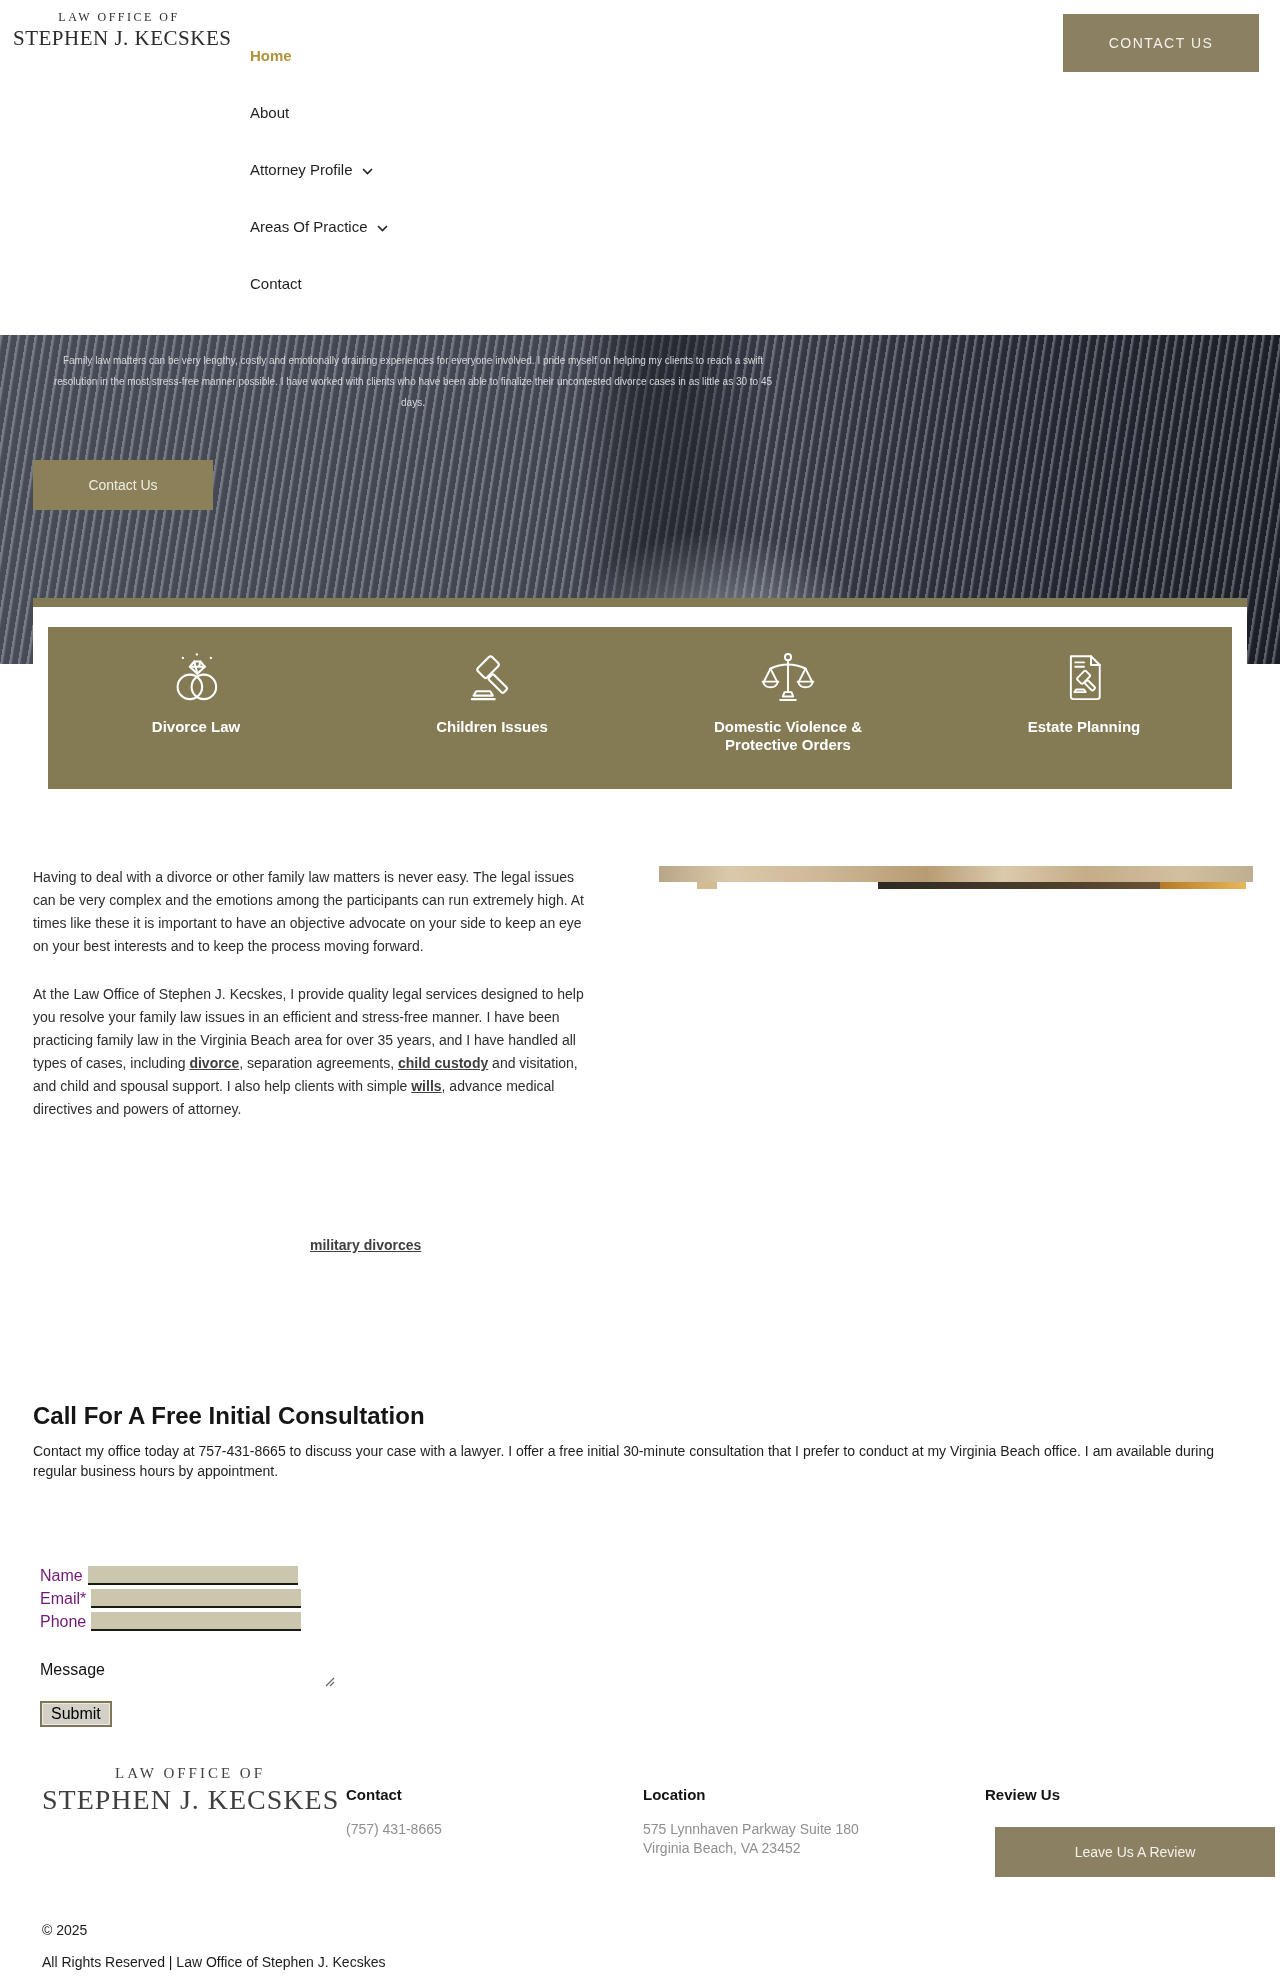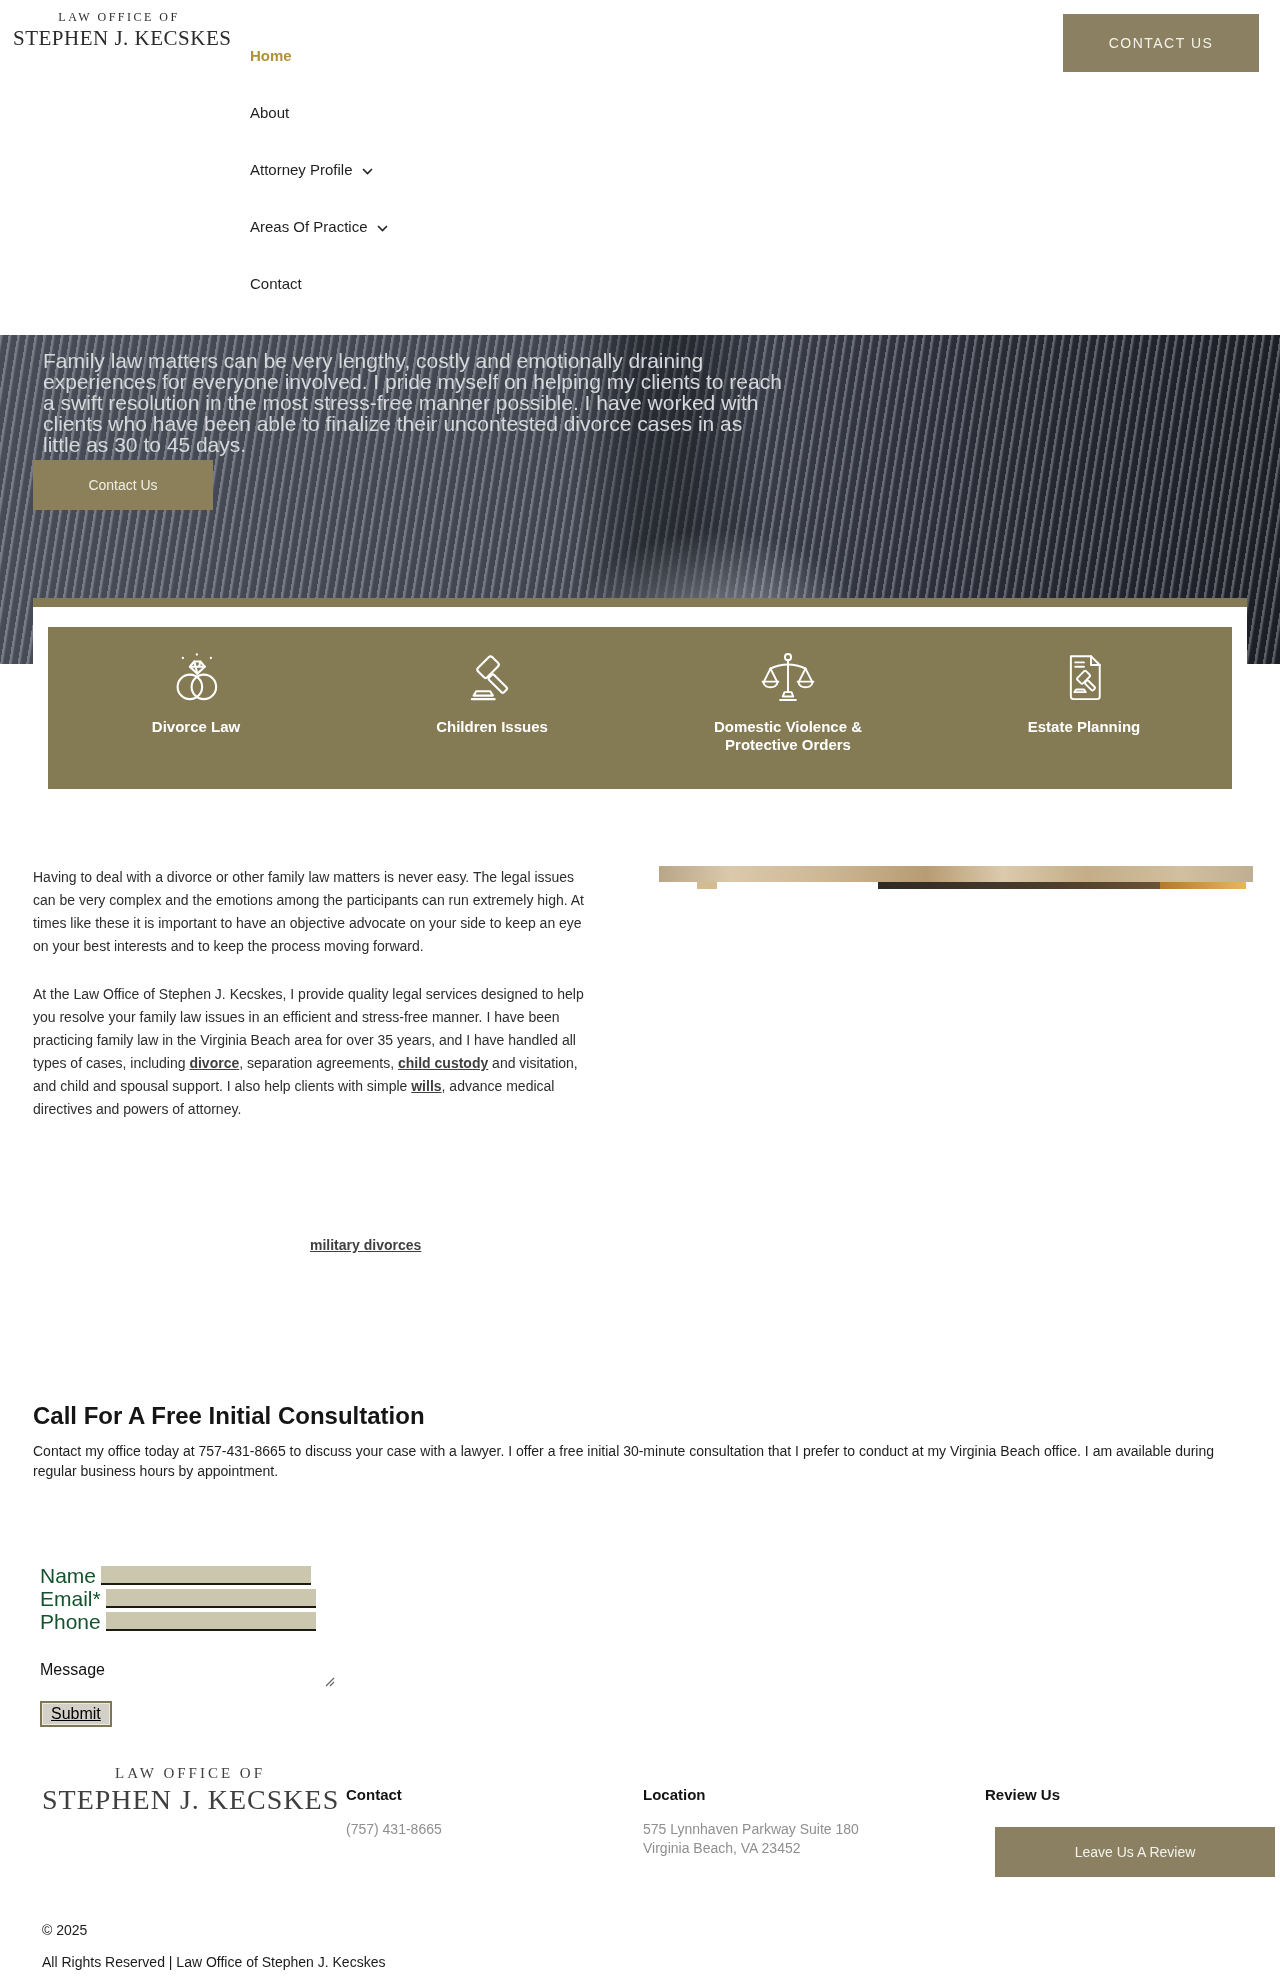--- a/index.html
+++ b/index.html
@@ -17,21 +17,21 @@
   .contact-top { left:1063px; top:14px; width:196px; height:58px; font-size:14px; letter-spacing:1.5px; }
 
   
   .hero { left:0; top:335px; width:1280px; height:329px; z-index:1;
     background:
       radial-gradient(ellipse 250px 190px at 56% 95%, rgba(210,218,228,0.55), rgba(210,218,228,0) 62%),
       linear-gradient(90deg, rgba(0,0,0,0) 45%, rgba(8,10,14,0.4) 50%, rgba(8,10,14,0.4) 54%, rgba(0,0,0,0) 60%),
       repeating-linear-gradient(99deg, rgba(233,238,246,0.30) 0px, rgba(233,238,246,0.30) 1.7px, rgba(233,238,246,0.04) 3.2px, rgba(30,33,40,0.0) 4.5px, rgba(30,33,40,0.0) 8.6px),
       linear-gradient(92deg, #474b55 0%, #41454f 42%, #363944 62%, #242630 82%, #1c1e26 100%);
   }
-  .hero-text { left:43px; top:15px; width:740px; font-size:21px; line-height:21px; color:#d6d8db; }
+  .hero-text { left:43px; top:15px; width:740px; font-size:10px; line-height:21px; color:#d6d8db;text-align:center; }
   .hero-btn { left:33px; top:125px; width:180px; height:50px; font-size:14px; color:#efeee6; background:#8b8059; }
 
   
   .panel { left:33px; top:598px; width:1214px; background:#fff; border-top:9px solid #847b55; padding:20px 15px 15px 15px; z-index:2; }
   .band { background:#847b55; height:162px; display:flex; }
   .card { flex:1; text-align:center; color:#fff; padding-top:24px; }
   .card svg { display:block; margin:0 auto; }
   .card-label { display:block; font-size:15px; font-weight:bold; line-height:1.2; margin:11px auto 0; max-width:200px; }
 
   
@@ -44,27 +44,27 @@
   .sliver-seg { position:absolute; top:0; height:7px; }
   .mil-link { left:310px; top:1237px; font-size:14px; font-weight:bold; text-decoration:underline; color:#3f3f3f; cursor:pointer; }
 
   
   .consult-h { left:33px; top:1402px; font-size:24px; font-weight:bold; color:#151515; }
   .consult-p { left:33px; top:1441px; width:1196px; font-size:14px; line-height:20px; color:#1f1f1f; }
 
   
   .form { left:40px; top:1564px; width:420px; }
   .frow { display:flex; align-items:center; height:23px; }
-  .frow label { font-size:21px; color:#14532d; margin-right:5px; }
+  .frow label { font-size:16px; color:#701a75; margin-right:5px; }
   .frow input { width:210px; height:19px; background:#cac7ae; border:none; border-bottom:2px solid #1b1b14; outline:none; font-size:14px; padding:0 4px; }
   .msg-row { display:flex; align-items:flex-start; margin-top:28px; height:30px; }
   .msg-row label { font-size:16px; color:#111; margin-right:8px; }
   .msg-row textarea { width:212px; height:26px; background:transparent; border:none; outline:none; resize:none; font-size:14px; }
   .grip { margin-top:12px; }
-  .submit { margin-top:10px; font-size:16px; color:#000; background:#d3d0c8; border:2px solid #7e7656; box-shadow:inset 0 0 0 1px #eceae4; padding:2px 9px; cursor:pointer; font-family:"Liberation Sans", sans-serif;text-decoration:underline; }
+  .submit { margin-top:10px; font-size:16px; color:#000; background:#d3d0c8; border:2px solid #7e7656; box-shadow:inset 0 0 0 1px #eceae4; padding:2px 9px; cursor:pointer; font-family:"Liberation Sans", sans-serif; }
 
   
   .flogo { left:42px; top:1765px; width:296px; text-align:center; color:#3f3f3f; }
   .flogo-top { font-family:"Liberation Serif", serif; font-size:15px; letter-spacing:3px; }
   .flogo-name { font-family:"Liberation Serif", serif; font-size:28px; letter-spacing:1px; margin-top:2px; white-space:nowrap; }
   .fcol-h { font-size:15px; font-weight:bold; color:#141414; }
   .fcol-sub { font-size:14px; line-height:19px; color:#8f8f8f; margin-top:17px; }
   .col-contact { left:346px; top:1786px; }
   .col-location { left:643px; top:1786px; }
   .col-review { left:942px; top:1786px;margin-left:43px; }

